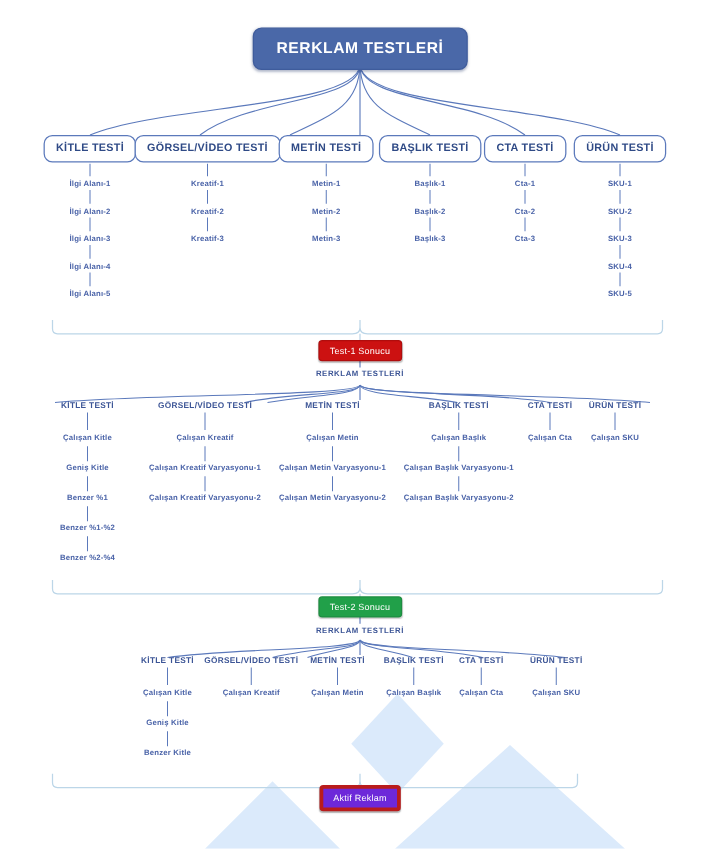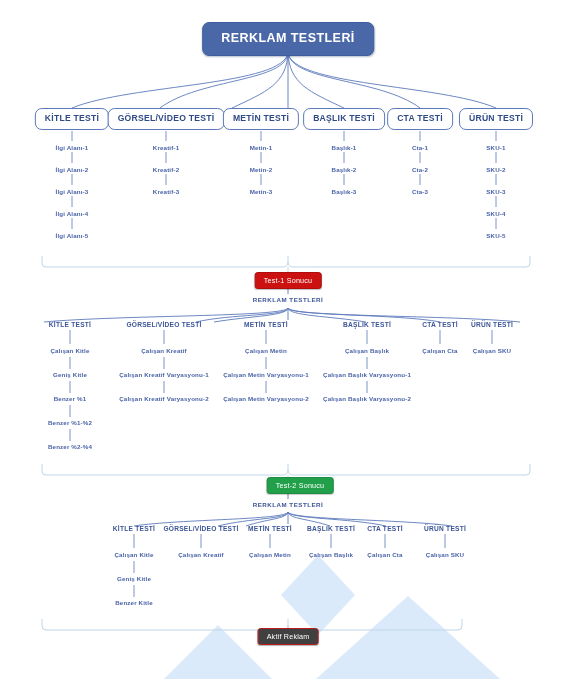--- a/index.html
+++ b/index.html
@@ -68,21 +68,21 @@
   
   .badge{
     position:absolute;transform:translateX(-50%);
     color:#ffffff;border-radius:3px;
     padding:3.5px 8px 4px 8px;
     font-size:7.2px;font-weight:normal;letter-spacing:.2px;
     line-height:1;white-space:nowrap;
   }
   .badge-red{background:#cc1111;border:1px solid #b00d0d;box-shadow:0 1px 1px rgba(0,0,0,.25);}
   .badge-green{background:#21a049;border:1px solid #1d8d41;box-shadow:0 1px 1px rgba(0,0,0,.2);}
-  .badge-black{background:#404040;border:1px solid #b91c1c;box-shadow:0 1px 1px rgba(0,0,0,.3);}
+  .badge-black{background:#6d28d9;border:3px solid #b91c1c;box-shadow:0 1px 1px rgba(0,0,0,.3);}
 </style>
 </head>
 <body>
 
 <div id="stage">
 
   <svg class="bg-layer" viewBox="0 0 576 679">
     <polygon points="318,555 355,595 318,635 281,595" fill="#dbeafb"></polygon>
     <polygon points="408,596 500,679 316,679" fill="#dbeafb"></polygon>
     <polygon points="218,625 272,679 164,679" fill="#dbeafb"></polygon>
@@ -253,21 +253,21 @@
     <div class="leaf" style="left:266px;top:372px;">Çalışan Metin Varyasyonu-1</div>
     <div class="leaf" style="left:266px;top:396px;">Çalışan Metin Varyasyonu-2</div>
 
     <div class="leaf" style="left:367px;top:348px;">Çalışan Başlık</div>
     <div class="leaf" style="left:367px;top:372px;">Çalışan Başlık Varyasyonu-1</div>
     <div class="leaf" style="left:367px;top:396px;">Çalışan Başlık Varyasyonu-2</div>
 
     <div class="leaf" style="left:440px;top:348px;">Çalışan Cta</div>
     <div class="leaf" style="left:492px;top:348px;">Çalışan SKU</div>
 
-    <div class="badge badge-green" style="left:288px;top:477px;margin-left:12px;">Test-2 Sonucu</div>
+    <div class="badge badge-green" style="left:288px;top:477px;">Test-2 Sonucu</div>
     <div class="rootlabel" style="left:288px;top:502px;">RERKLAM TESTLERİ</div>
 
     <div class="hdr" style="left:134px;top:526px;">KİTLE TESTİ</div>
     <div class="hdr" style="left:201px;top:526px;">GÖRSEL/VİDEO TESTİ</div>
     <div class="hdr" style="left:270px;top:526px;">METİN TESTİ</div>
     <div class="hdr" style="left:331px;top:526px;">BAŞLIK TESTİ</div>
     <div class="hdr" style="left:385px;top:526px;">CTA TESTİ</div>
     <div class="hdr" style="left:445px;top:526px;">ÜRÜN TESTİ</div>
 
     <div class="leaf" style="left:134px;top:552px;">Çalışan Kitle</div>

